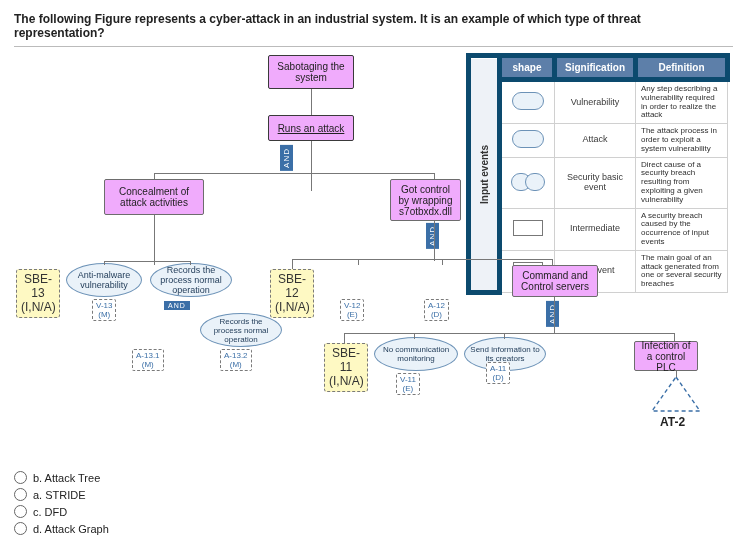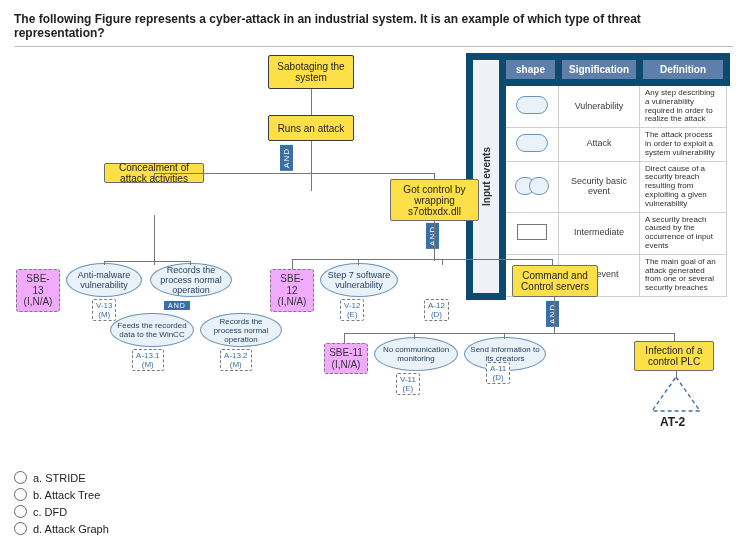--- a/index.html
+++ b/index.html
@@ -36,21 +36,21 @@
     border:none;border-top:1px solid #bbb;margin:4px 0 6px 0;
   }
   
   .diagram{
     position:relative;
     width:720px;
     height:410px;
   }
   .node-rect{
     position:absolute;
-    background:#fde047;
+    background:#f0abfc;
     border:1px solid #6d6d6d;
     border-radius:2px;
     text-align:center;
     display:flex;align-items:center;justify-content:center;
     padding:4px 6px;
     font-size:10px;
     box-sizing:border-box;
   }
   .node-rect.top{ border-color:#3a3a3a; }
   .ellipse{
@@ -60,24 +60,24 @@
     border-radius:50%;
     display:flex;align-items:center;justify-content:center;
     text-align:center;
     font-size:9px;
     color:#1f3a57;
     padding:2px 4px;
     box-sizing:border-box;
   }
   .sbe{
     position:absolute;
-    background:#f0abfc;
+    background:#fef9c3;
     border:1px dashed var(--dashed);
     text-align:center;
-    font-size:10px;
+    font-size:12px;
     color:#333;
     padding:3px 4px;
     border-radius:3px;
     box-sizing:border-box;
     line-height:1.15;
   }
   .tag{
     position:absolute;
     border:1px dashed var(--dashed);
     font-size:8px;
@@ -124,21 +124,21 @@
     border:1px solid #bcbcbc;
     font-size:9px;
     border-collapse:collapse;
   }
   .legend th{
     background:var(--table-head);
     color:#fff;
     font-weight:bold;
     font-size:10px;
     padding:4px 6px;
-    border:7px solid #0c4a6e;
+    border:5px solid #0c4a6e;
     text-align:center;
   }
   .legend td{
     border:1px solid #d0d0d0;
     padding:3px 5px;
     vertical-align:middle;
     color:#3a3a3a;
     line-height:1.1;
   }
   .legend td.shape{
@@ -229,28 +229,28 @@
     </tr>
     <tr>
       <td class="shape"><span class="shape-rect"></span></td>
       <td class="sig">Top event</td>
       <td class="def">The main goal of an attack generated from one or several security breaches</td>
     </tr>
   </tbody>
     </table>
 
   <div class="node-rect top" style="left:254px;top:2px;width:86px;height:34px;">Sabotaging the system</div>
-  <div class="node-rect top" style="left:254px;top:62px;width:86px;height:26px;">Runs an attack</div>
+  <div class="node-rect top" style="left:254px;top:62px;width:86px;height:26px;text-decoration:underline;">Runs an attack</div>
 
   <div class="line vline" style="left:297px;top:36px;height:26px;"></div>
   <div class="and-badge" style="left:266px;top:92px;">AND</div>
   <div class="line vline" style="left:297px;top:88px;height:50px;"></div>
 
-  <div class="node-rect" style="left:90px;top:110px;width:100px;height:20px;">Concealment of attack activities</div>
-  <div class="node-rect" style="left:376px;top:126px;width:89px;height:42px;">Got control by wrapping s7otbxdx.dll</div>
+  <div class="node-rect" style="left:90px;top:126px;width:100px;height:36px;">Concealment of attack activities</div>
+  <div class="node-rect" style="left:376px;top:126px;width:71px;height:42px;">Got control by wrapping s7otbxdx.dll</div>
 
   <div class="line hline" style="left:140px;top:120px;width:280px;"></div>
   <div class="line vline" style="left:140px;top:120px;height:6px;"></div>
   <div class="line vline" style="left:420px;top:120px;height:6px;"></div>
 
   <div class="and-badge" style="left:412px;top:170px;">AND</div>
   <div class="line vline" style="left:420px;top:168px;height:40px;"></div>
   <div class="line vline" style="left:140px;top:162px;height:50px;"></div>
 
   <div class="sbe" style="left:2px;top:216px;width:44px;">
@@ -264,37 +264,35 @@
   <div class="line vline" style="left:90px;top:208px;height:4px;"></div>
   <div class="line vline" style="left:176px;top:208px;height:4px;"></div>
 
   <div class="tag" style="left:78px;top:246px;">
     <span>V-13</span>
     <span class="m">(M)</span>
   </div>
 
   <div class="and-badge h" style="left:150px;top:248px;font-size:7px;">AND</div>
 
-  <div class="ellipse" style="left:96px;top:260px;width:84px;height:34px;font-size:8px;">Feeds the recorded data to the WinCC</div>
   <div class="ellipse" style="left:186px;top:260px;width:82px;height:34px;font-size:8px;">Records the process normal operation</div>
 
   <div class="tag" style="left:118px;top:296px;">
     <span>A-13.1</span>
     <span class="m">(M)</span>
   </div>
   <div class="tag" style="left:206px;top:296px;">
     <span>A-13.2</span>
     <span class="m">(M)</span>
   </div>
 
   <div class="sbe" style="left:256px;top:216px;width:44px;">
     <span>SBE-12</span><br>
     <span>(I,N/A)</span>
   </div>
-  <div class="ellipse" style="left:306px;top:210px;width:78px;height:34px;">Step 7 software vulnerability</div>
 
   <div class="line hline" style="left:278px;top:206px;width:260px;"></div>
   <div class="line vline" style="left:278px;top:206px;height:10px;"></div>
   <div class="line vline" style="left:344px;top:206px;height:6px;"></div>
   <div class="line vline" style="left:428px;top:206px;height:6px;"></div>
   <div class="line vline" style="left:538px;top:206px;height:6px;"></div>
 
   <div class="tag" style="left:326px;top:246px;">
     <span>V-12</span>
     <span class="m">(E)</span>
@@ -323,40 +321,40 @@
 
   <div class="tag" style="left:382px;top:320px;">
     <span>V-11</span>
     <span class="m">(E)</span>
   </div>
   <div class="tag" style="left:472px;top:309px;">
     <span>A-11</span>
     <span class="m">(D)</span>
   </div>
 
-  <div class="node-rect" style="left:620px;top:288px;width:80px;height:30px;">Infection of a control PLC</div>
+  <div class="node-rect" style="left:620px;top:288px;width:64px;height:30px;">Infection of a control PLC</div>
 
   <div class="tri-dashed" style="left:636px;top:322px;">
     <svg width="52" height="38">
       <polygon points="26,2 50,36 2,36" fill="none" stroke="#3b6fa7" stroke-width="1.4" stroke-dasharray="4,3"></polygon>
     </svg>
   </div>
   <div class="at2" style="left:646px;top:362px;">AT-2</div>
   <div class="line vline" style="left:662px;top:318px;height:6px;"></div>
 
 </div>
 
 <div class="answers">
   <div class="answer-row">
     <span class="radio"></span>
-    <span>a. STRIDE</span>
+    <span>b. Attack Tree</span>
   </div>
   <div class="answer-row">
     <span class="radio"></span>
-    <span>b. Attack Tree</span>
+    <span>a. STRIDE</span>
   </div>
   <div class="answer-row">
     <span class="radio"></span>
     <span>c. DFD</span>
   </div>
   <div class="answer-row">
     <span class="radio"></span>
     <span>d. Attack Graph</span>
   </div>
 </div>

